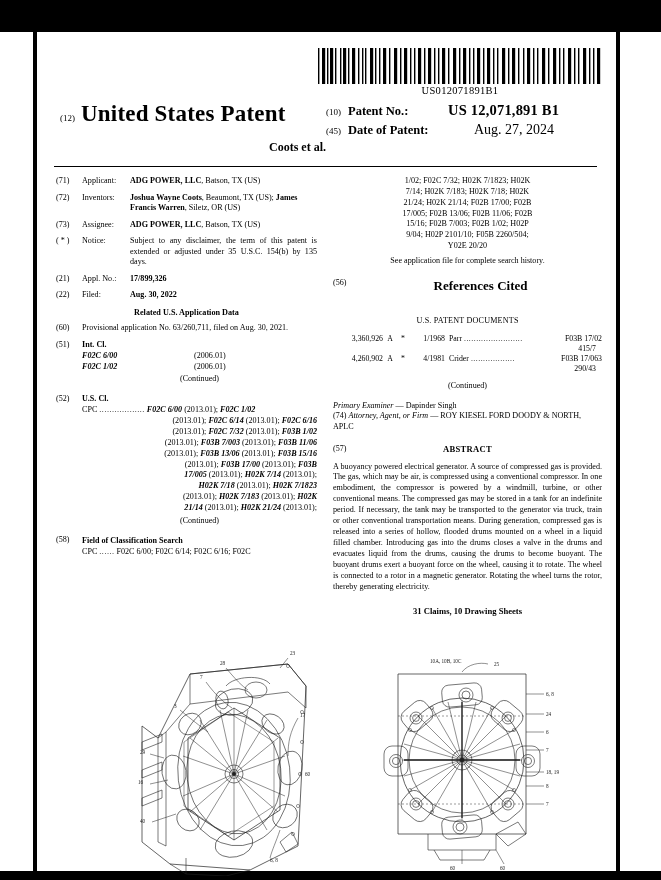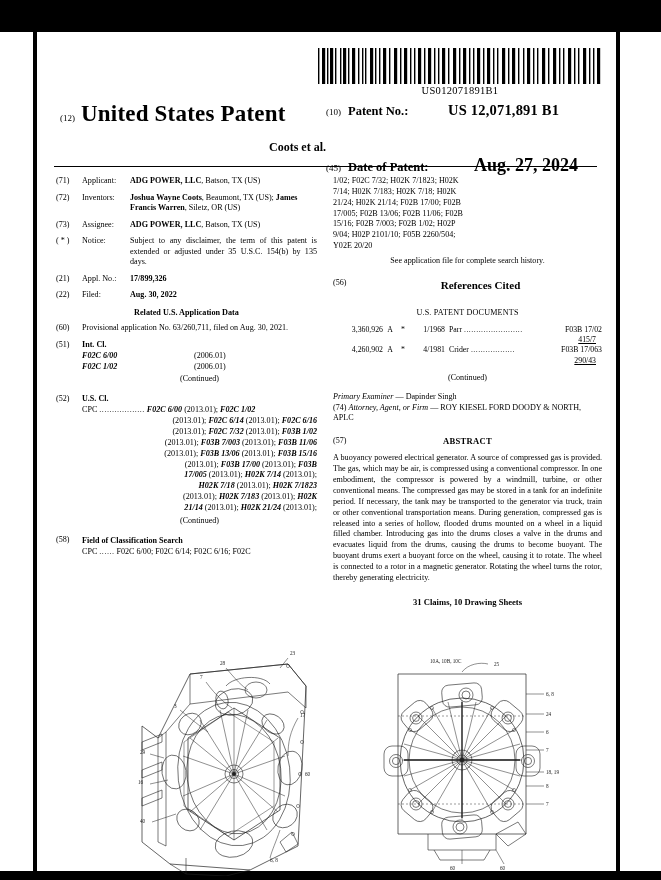--- a/index.html
+++ b/index.html
@@ -122,24 +122,23 @@
     font-weight: bold;
     width: 100px;
     flex: 0 0 100px;
   }
   .pn-value {
     font-size: 14.5px;
     font-weight: bold;
     letter-spacing: 0.2px;
   }
   .dp-value {
-    font-size: 18px;
-    font-weight: bold;
+    font-size: 14px;
+    font-weight: normal;
     padding-left: 26px;
-    margin-top: 33px;
   }
 
   .header-rule {
     position: absolute;
     top: 134px;
     left: 16px;
     width: 543px;
     border-top: 1px solid #000;
   }
 
@@ -210,47 +209,47 @@
   .continued {
     text-align: center;
     margin: 2px 0 3px 0;
   }
   .cpc-block {
     text-align: right;
     line-height: 1.34;
   }
   .cpc-first { text-align: left; }
   .fcs-head { font-weight: bold; margin-top: 1px; }
-  .fcs-body { text-align: left; line-height: 1.34; }
+  .fcs-body { text-align: center; line-height: 1.34; }
   .fcs-first { text-align: left; }
 
   .refs-head {
     text-align: center;
     font-weight: bold;
-    font-size: 11px;
-    margin-bottom: 9px;
+    font-size: 13px;
+    margin-bottom: 15px;
   }
   .refs-sub {
     text-align: center;
     font-size: 8.1px;
     margin-bottom: 7px;
     letter-spacing: 0.2px;
   }
   .ref-row {
     display: flex;
     font-size: 7.8px;
     padding-left: 6px;
   }
   .ref-num { flex: 0 0 44px; text-align: right; }
   .ref-a   { flex: 0 0 14px; text-align: center; }
   .ref-star{ flex: 0 0 12px; text-align: center; }
   .ref-date{ flex: 0 0 36px; text-align: right; padding-right: 4px;}
   .ref-name{ flex: 1 1 auto; }
   .ref-cls { flex: 0 0 58px; text-align: right; }
-  .ref-sub { text-align: right; padding-right: 6px; font-size: 7.8px; text-decoration: underline; }
+  .ref-sub { text-align: right; padding-right: 6px; font-size: 7.8px; }
   .dots { letter-spacing: 0.5px; }
 
   .exam-line { margin-top: 9px; font-size: 8.1px; }
   .attorney-line { font-size: 8.1px; line-height: 1.3; }
 
   .abstract-head {
     display: flex;
     margin-top: 12px;
     margin-bottom: 6px;
   }

